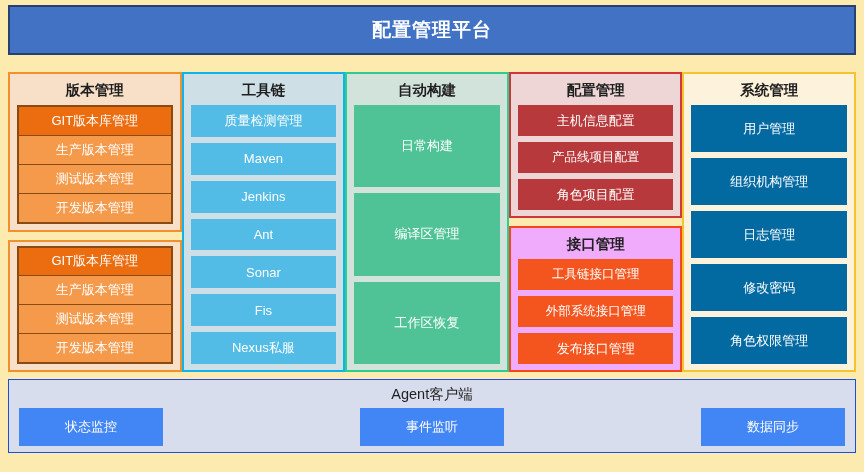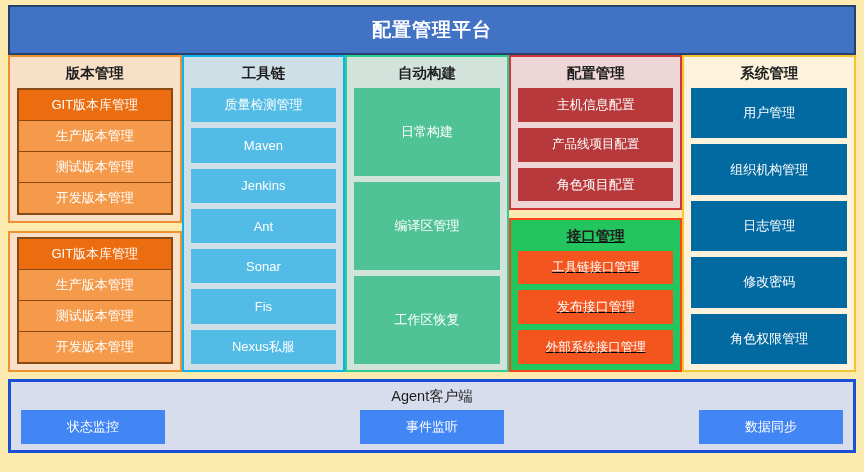--- a/index.html
+++ b/index.html
@@ -23,21 +23,21 @@
     color:#ffffff;
     display:flex;align-items:center;justify-content:center;
     font-size:19px;font-weight:bold;
     letter-spacing:1px;
     flex:0 0 auto;
   }
   
   .columns{
     flex:1 1 auto;
     display:flex;
-    margin-top:0;
+    margin-top:17px;
     min-height:0;
   }
   .column{
     flex:1 1 0;
     display:flex;flex-direction:column;
     gap:8px;
     min-width:0;
   }
   .col-wide{flex:1.06 1 0;}
   .group{
@@ -96,35 +96,35 @@
 
   
   .g-base{background:#e2e9d3;border-color:#9dbb50;}
   .g-base .item{background:#a7c456;}
 
   
   .g-cfg{background:#efd6d6;border-color:#d0363a;}
   .g-cfg .item{background:#b7393c;}
 
   
-  .g-iface{background:#22c55e;border-color:#f8461a;text-decoration:underline;}
+  .g-iface{background:#f0abfc;border-color:#f8461a;}
   .g-iface .item{background:#f4541d;}
 
   
   .g-sys{background:#fdf3dc;border-color:#f5c431;}
   .g-sys .item{background:#0369a1;}
 
   
   .agent{
     flex:0 0 auto;
     height:74px;
     box-sizing:border-box;
     margin-top:7px;
     background:#d8dded;
-    border:3px solid #1d4ed8;
+    border:1px solid #1d4ed8;
     display:flex;flex-direction:column;
     padding:3px 4px 6px 4px;
   }
   .agent-title{
     text-align:center;
     font-size:14.5px;
     color:#1f1f1f;
     padding:2px 0 4px 0;
   }
   .agent-buttons{
@@ -203,22 +203,22 @@
         <div class="items gapped">
           <div class="item">主机信息配置</div>
           <div class="item small">产品线项目配置</div>
           <div class="item">角色项目配置</div>
         </div>
       </div>
       <div class="group g-iface flexfill">
         <div class="group-title">接口管理</div>
         <div class="items gapped">
           <div class="item small">工具链接口管理</div>
+          <div class="item small">外部系统接口管理</div>
           <div class="item">发布接口管理</div>
-          <div class="item small">外部系统接口管理</div>
         </div>
       </div>
     </div>
 
     <div class="column col-wide">
       <div class="group g-sys flexfill">
         <div class="group-title">系统管理</div>
         <div class="items gapped">
           <div class="item">用户管理</div>
           <div class="item">组织机构管理</div>

